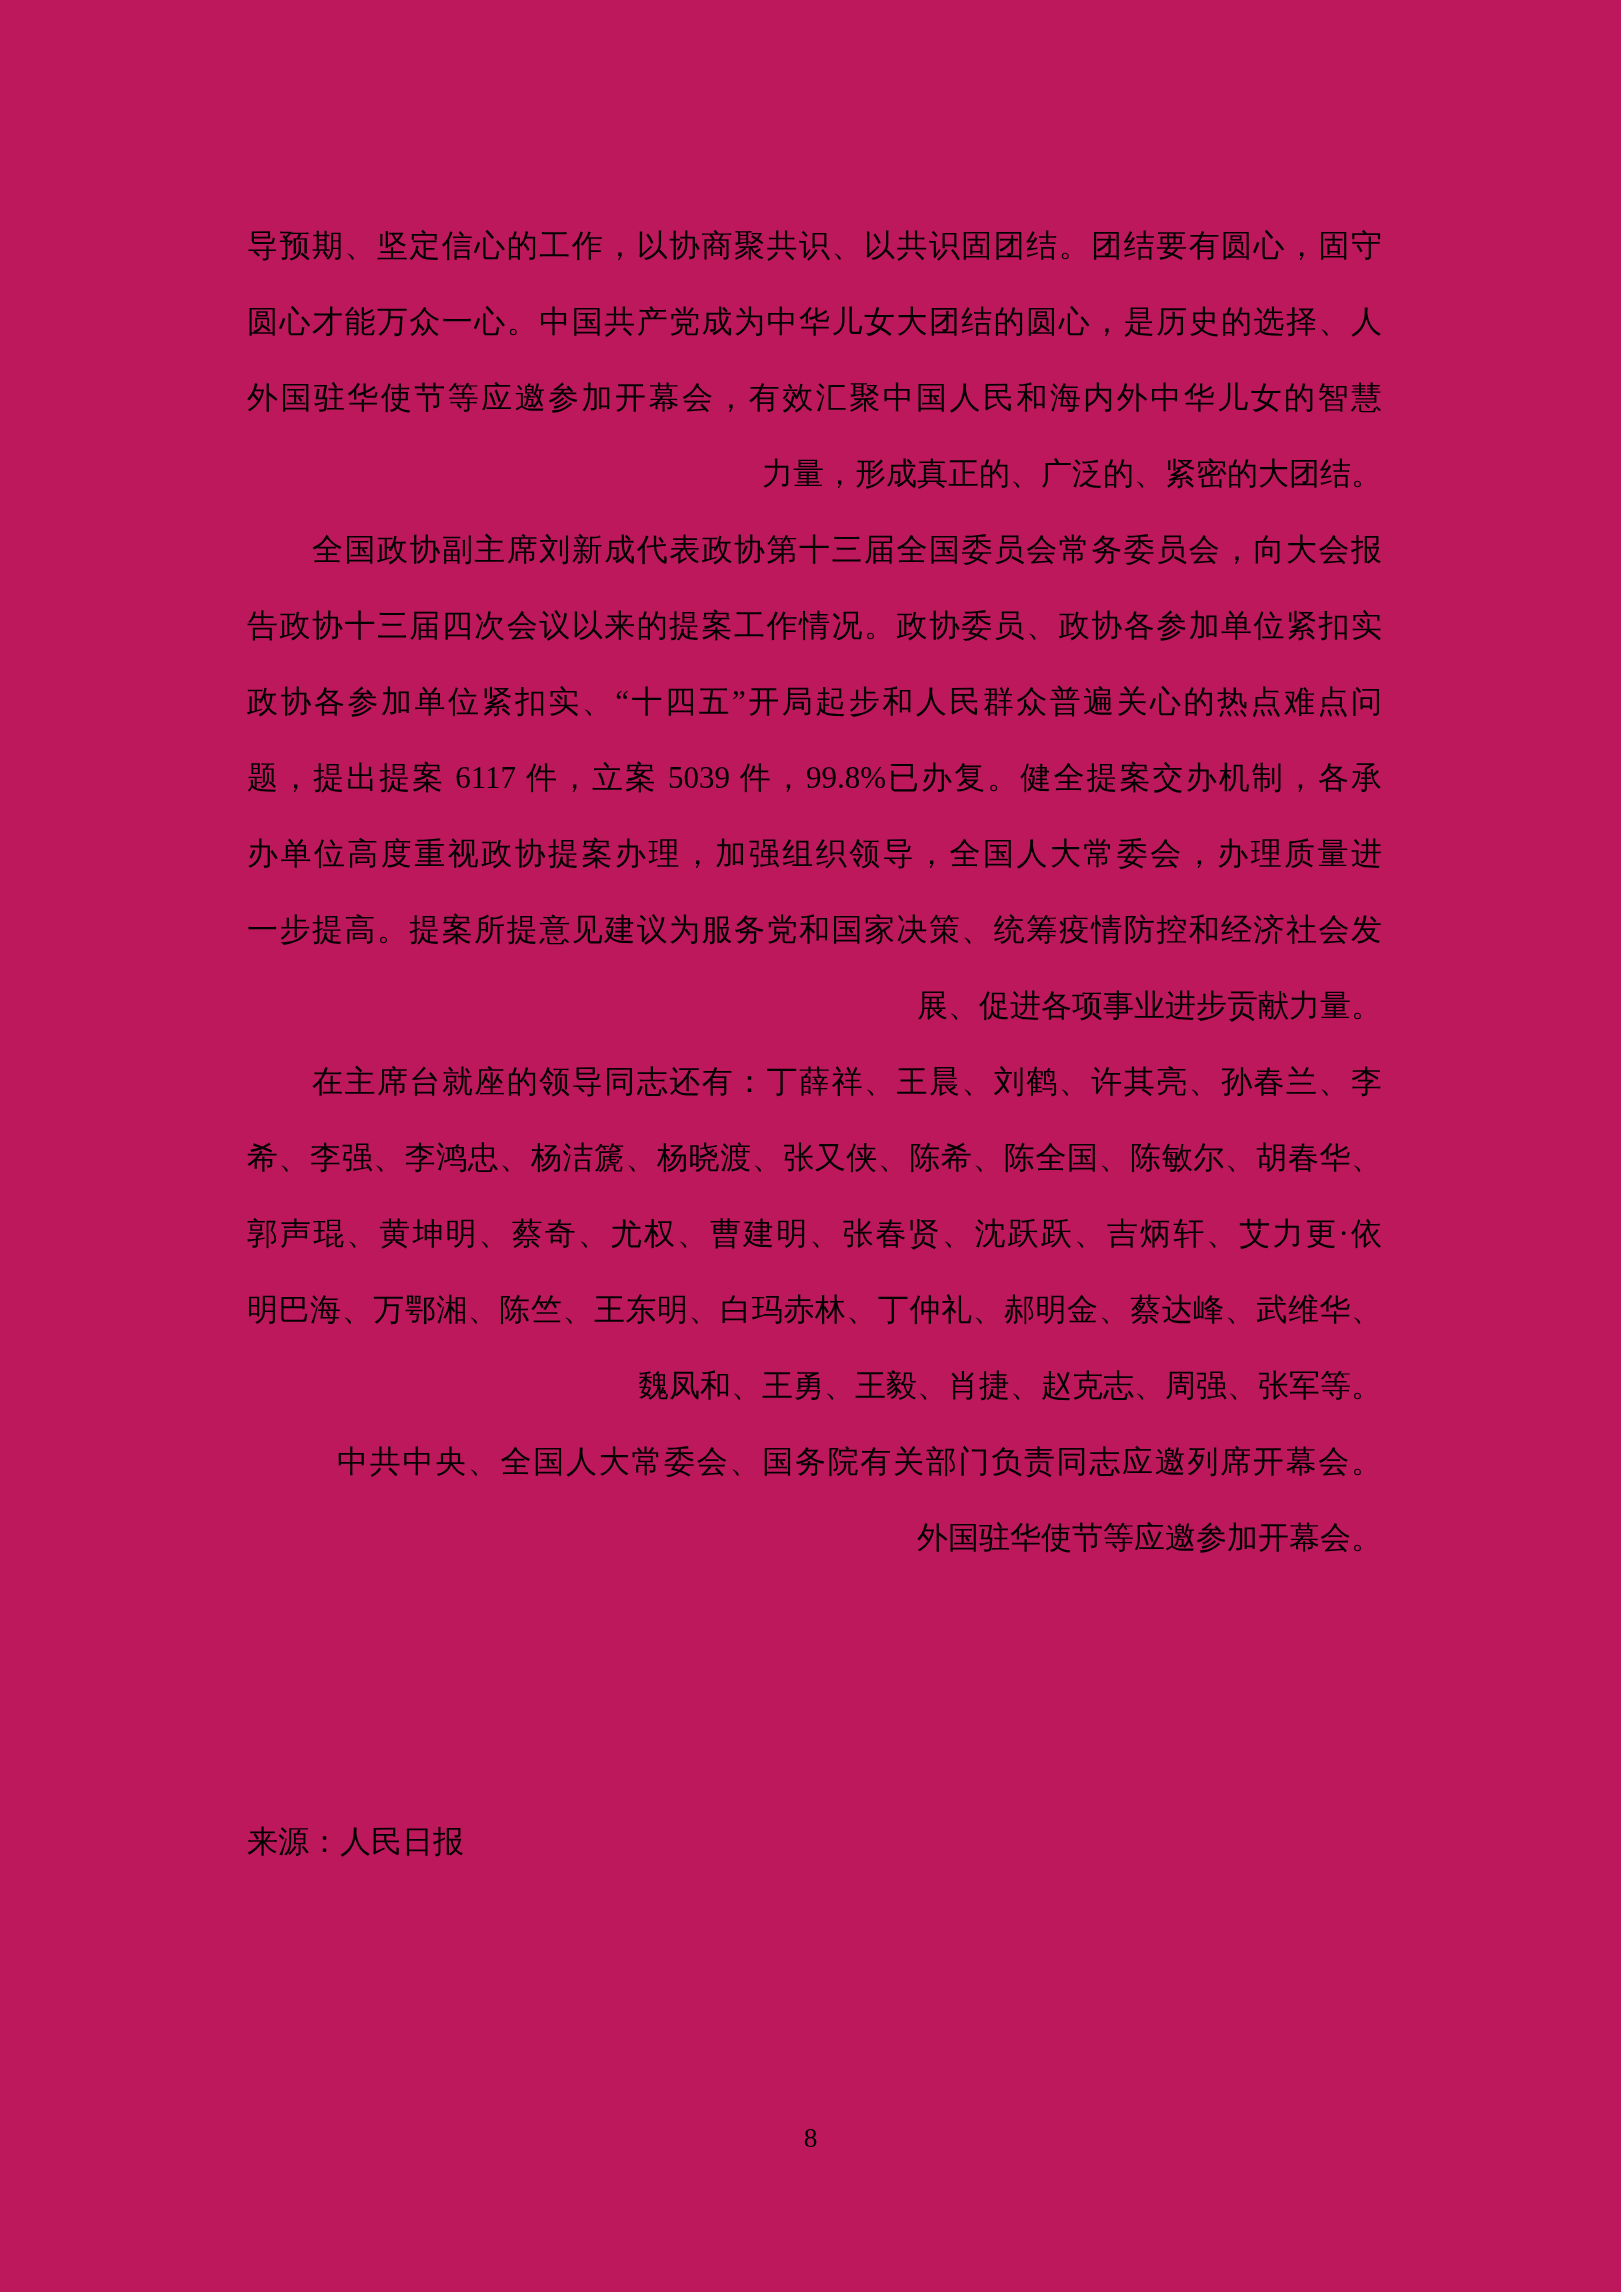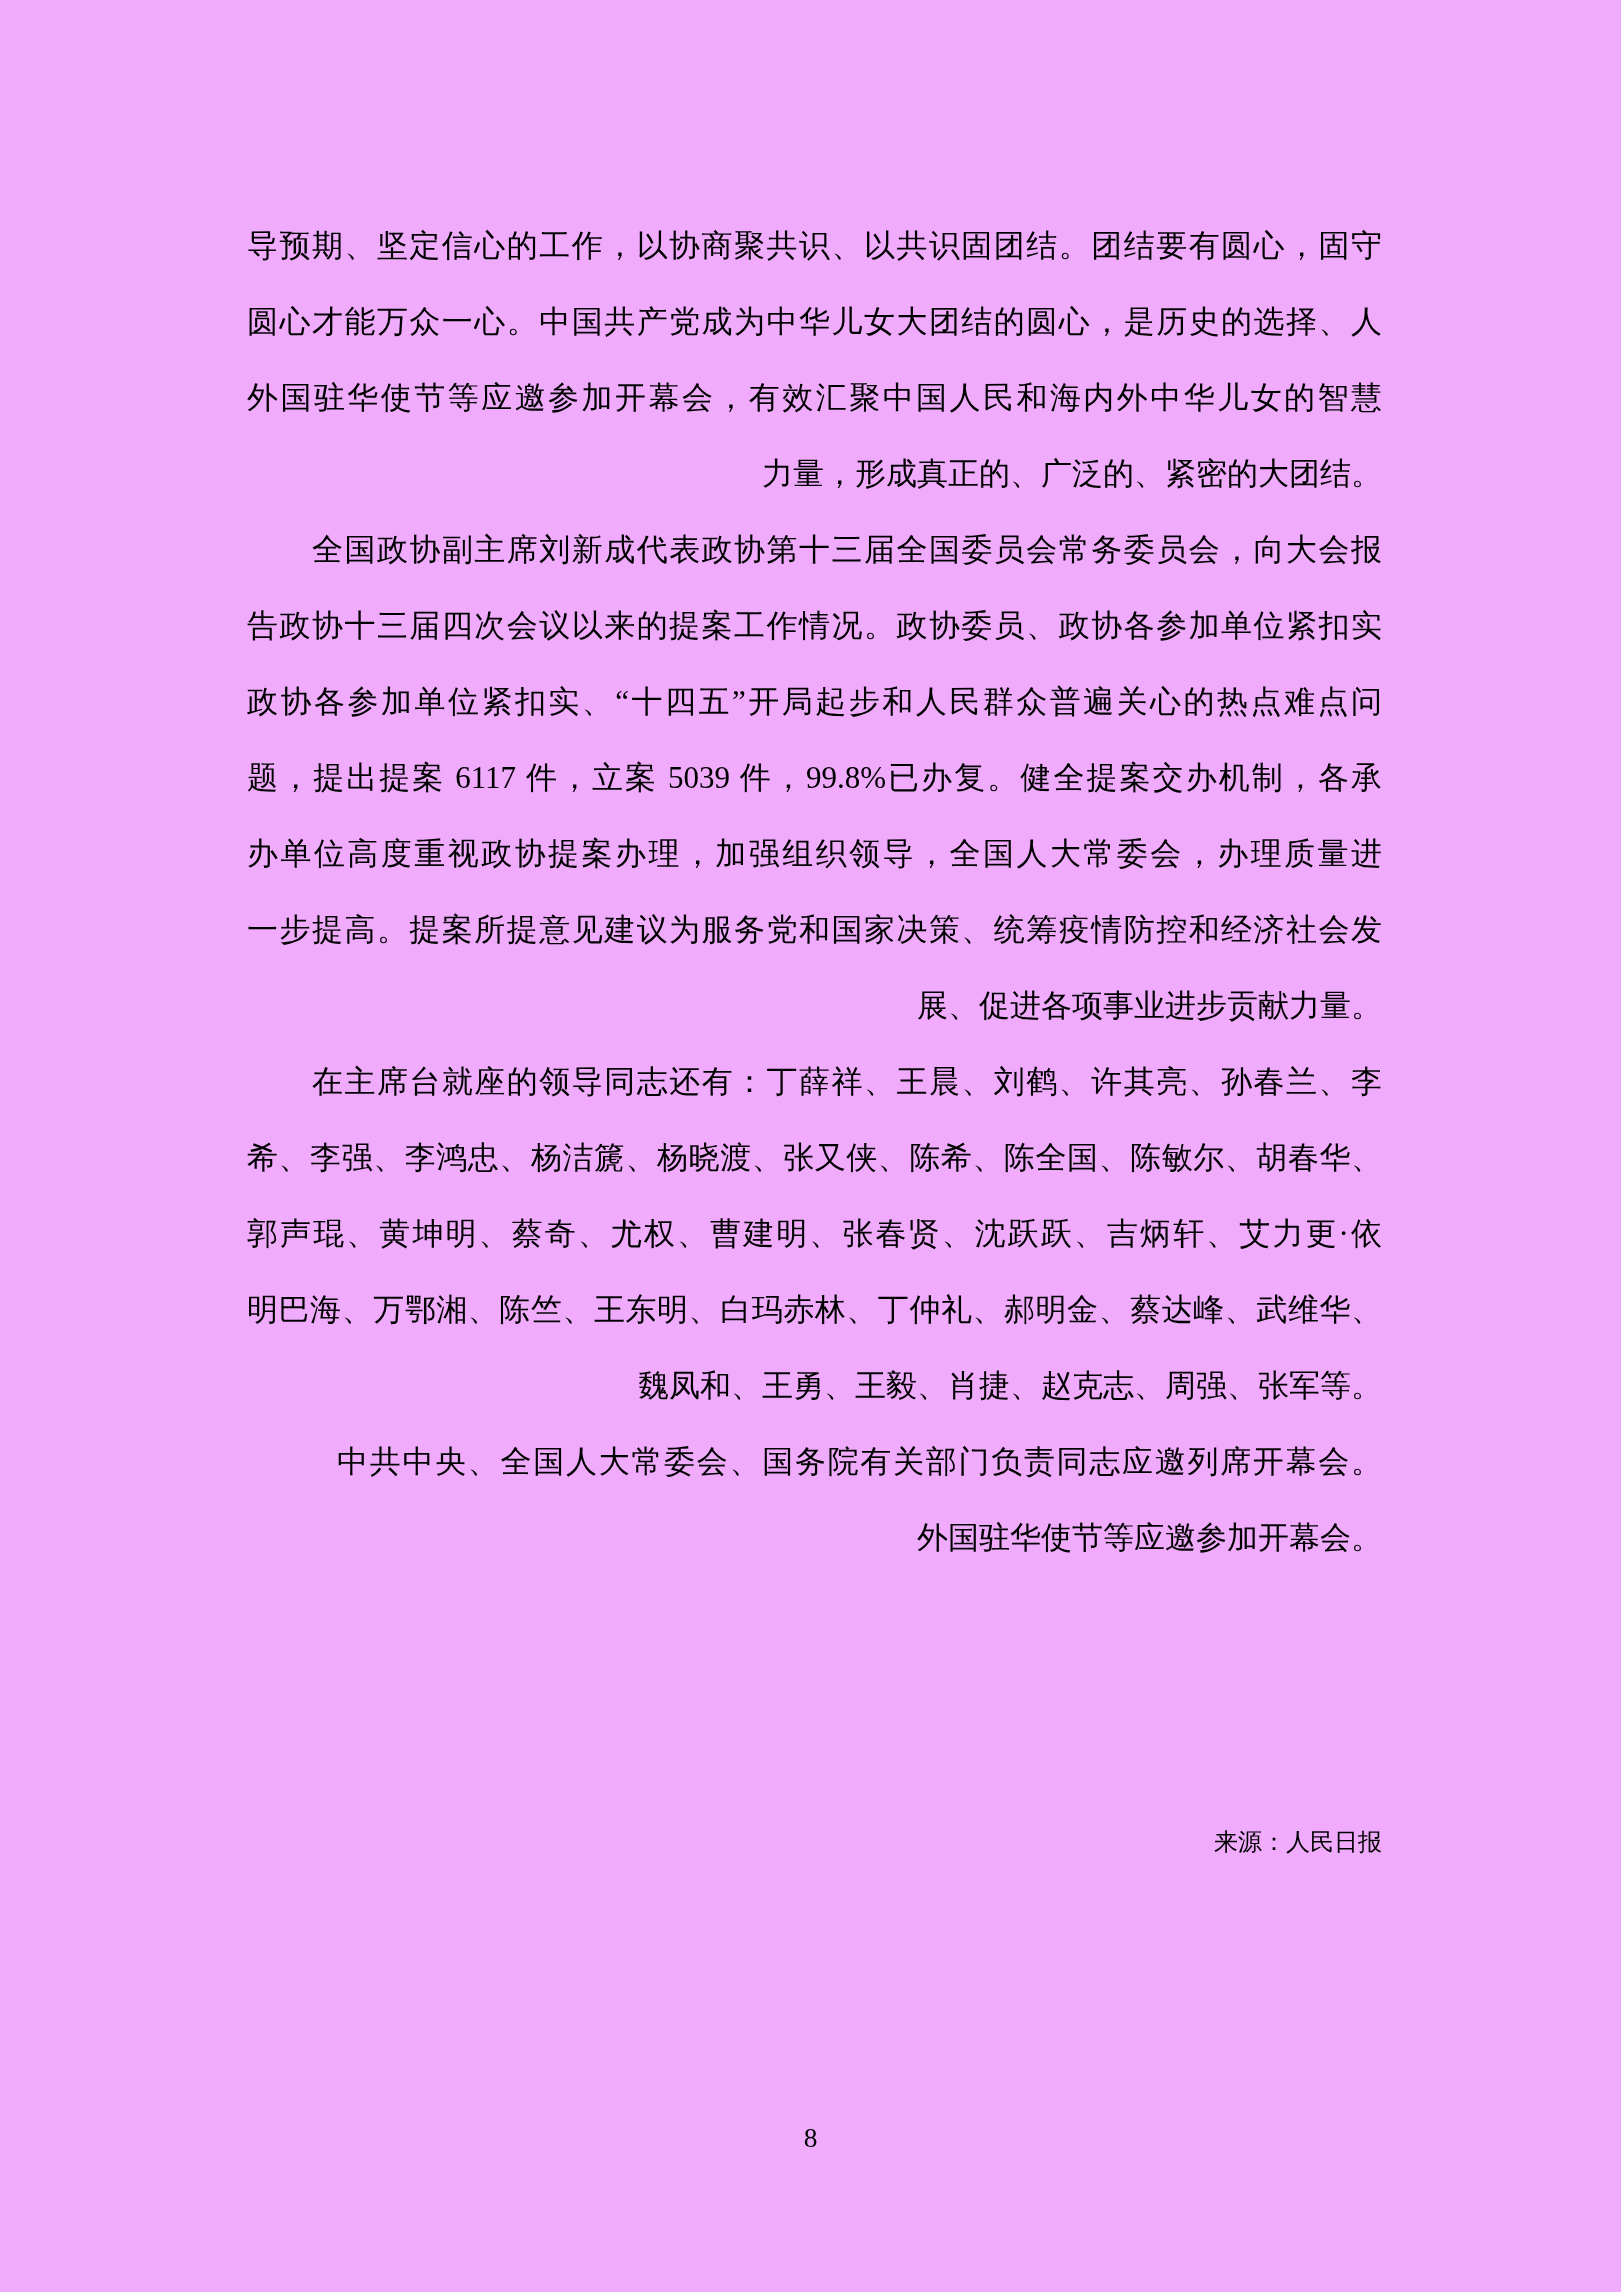--- a/index.html
+++ b/index.html
@@ -4,21 +4,21 @@
 <style>
   html, body {
     margin: 0;
     padding: 0;
     background: #e8e8e8;
   }
   .page {
     position: relative;
     width: 1621px;
     height: 2293px;
-    background: #f0abfc;
+    background: #be185d;
     color: #000000;
     font-family: "Liberation Serif", serif;
     overflow: hidden;
   }
   .body-text {
     position: absolute;
     left: 247px;
     top: 208px;
     width: 1135px;
   }
@@ -34,22 +34,21 @@
   .line.end {
     text-align: right;
     text-align-last: auto;
   }
   .line.indent { text-indent: 65px; }
   .line.indent-lg { text-indent: 90px; }
   .source-line {
     margin-top: 228px;
     height: 76px;
     line-height: 76px;
-    font-size: 24px;
-    text-align: right;
+    font-size: 31px;
   }
   .page-number {
     position: absolute;
     top: 2119px;
     left: 0;
     width: 100%;
     text-align: center;
     font-size: 27.4px;
     line-height: 39px;
   }

